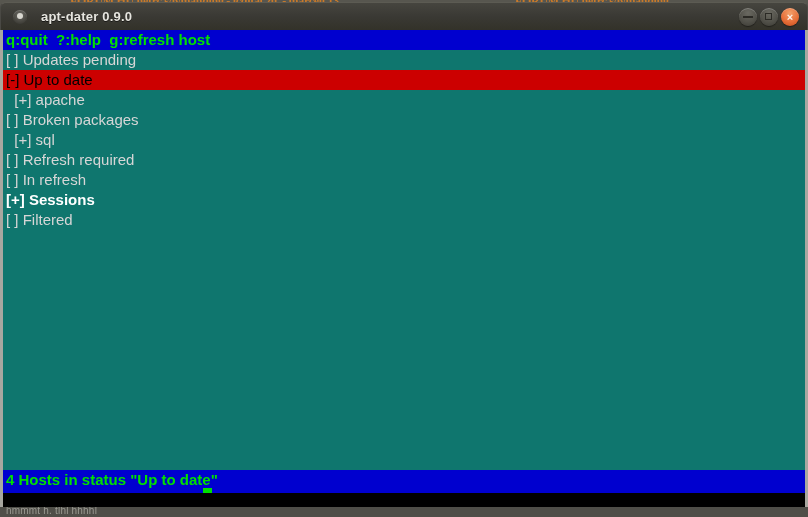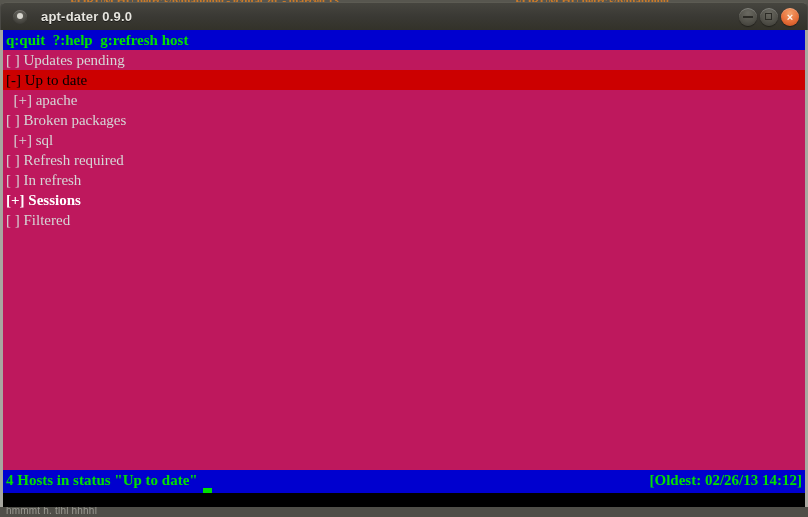--- a/index.html
+++ b/index.html
@@ -168,23 +168,23 @@
     padding: 0 3px 3px 3px;
     box-sizing: border-box;
     width: 808px;
     height: 481px;
   }
 
   .term {
     position: relative;
     width: 802px;
     height: 478px;
-    background: #be185d;
-    overflow: hidden;
-    font-family: Liberation Serif, serif;
+    background: #0f766e;
+    overflow: hidden;
+    font-family: Liberation Sans, sans-serif;
     font-size: 15px;
     line-height: 20px;
   }
 
   
   .menubar {
     height: 20px;
     background: #0000cf;
     color: #00e000;
     font-weight: bold;
@@ -298,21 +298,20 @@
             <div class="row">[ ] Broken packages</div>
             <div class="row">  [+] sql</div>
             <div class="row">[ ] Refresh required</div>
             <div class="row">[ ] In refresh</div>
             <div class="row bold">[+] Sessions</div>
             <div class="row">[ ] Filtered</div>
           </div>
 
         <div class="statusbar">
           <span>4 Hosts in status "Up to date"</span>
-          <span>[Oldest: 02/26/13 14:12]</span>
         </div>
 
         <div class="cmdline">
           <div class="cursor"></div>
           <div class="filler"></div>
         </div>
 
       </div>
     </div>
   </div>

